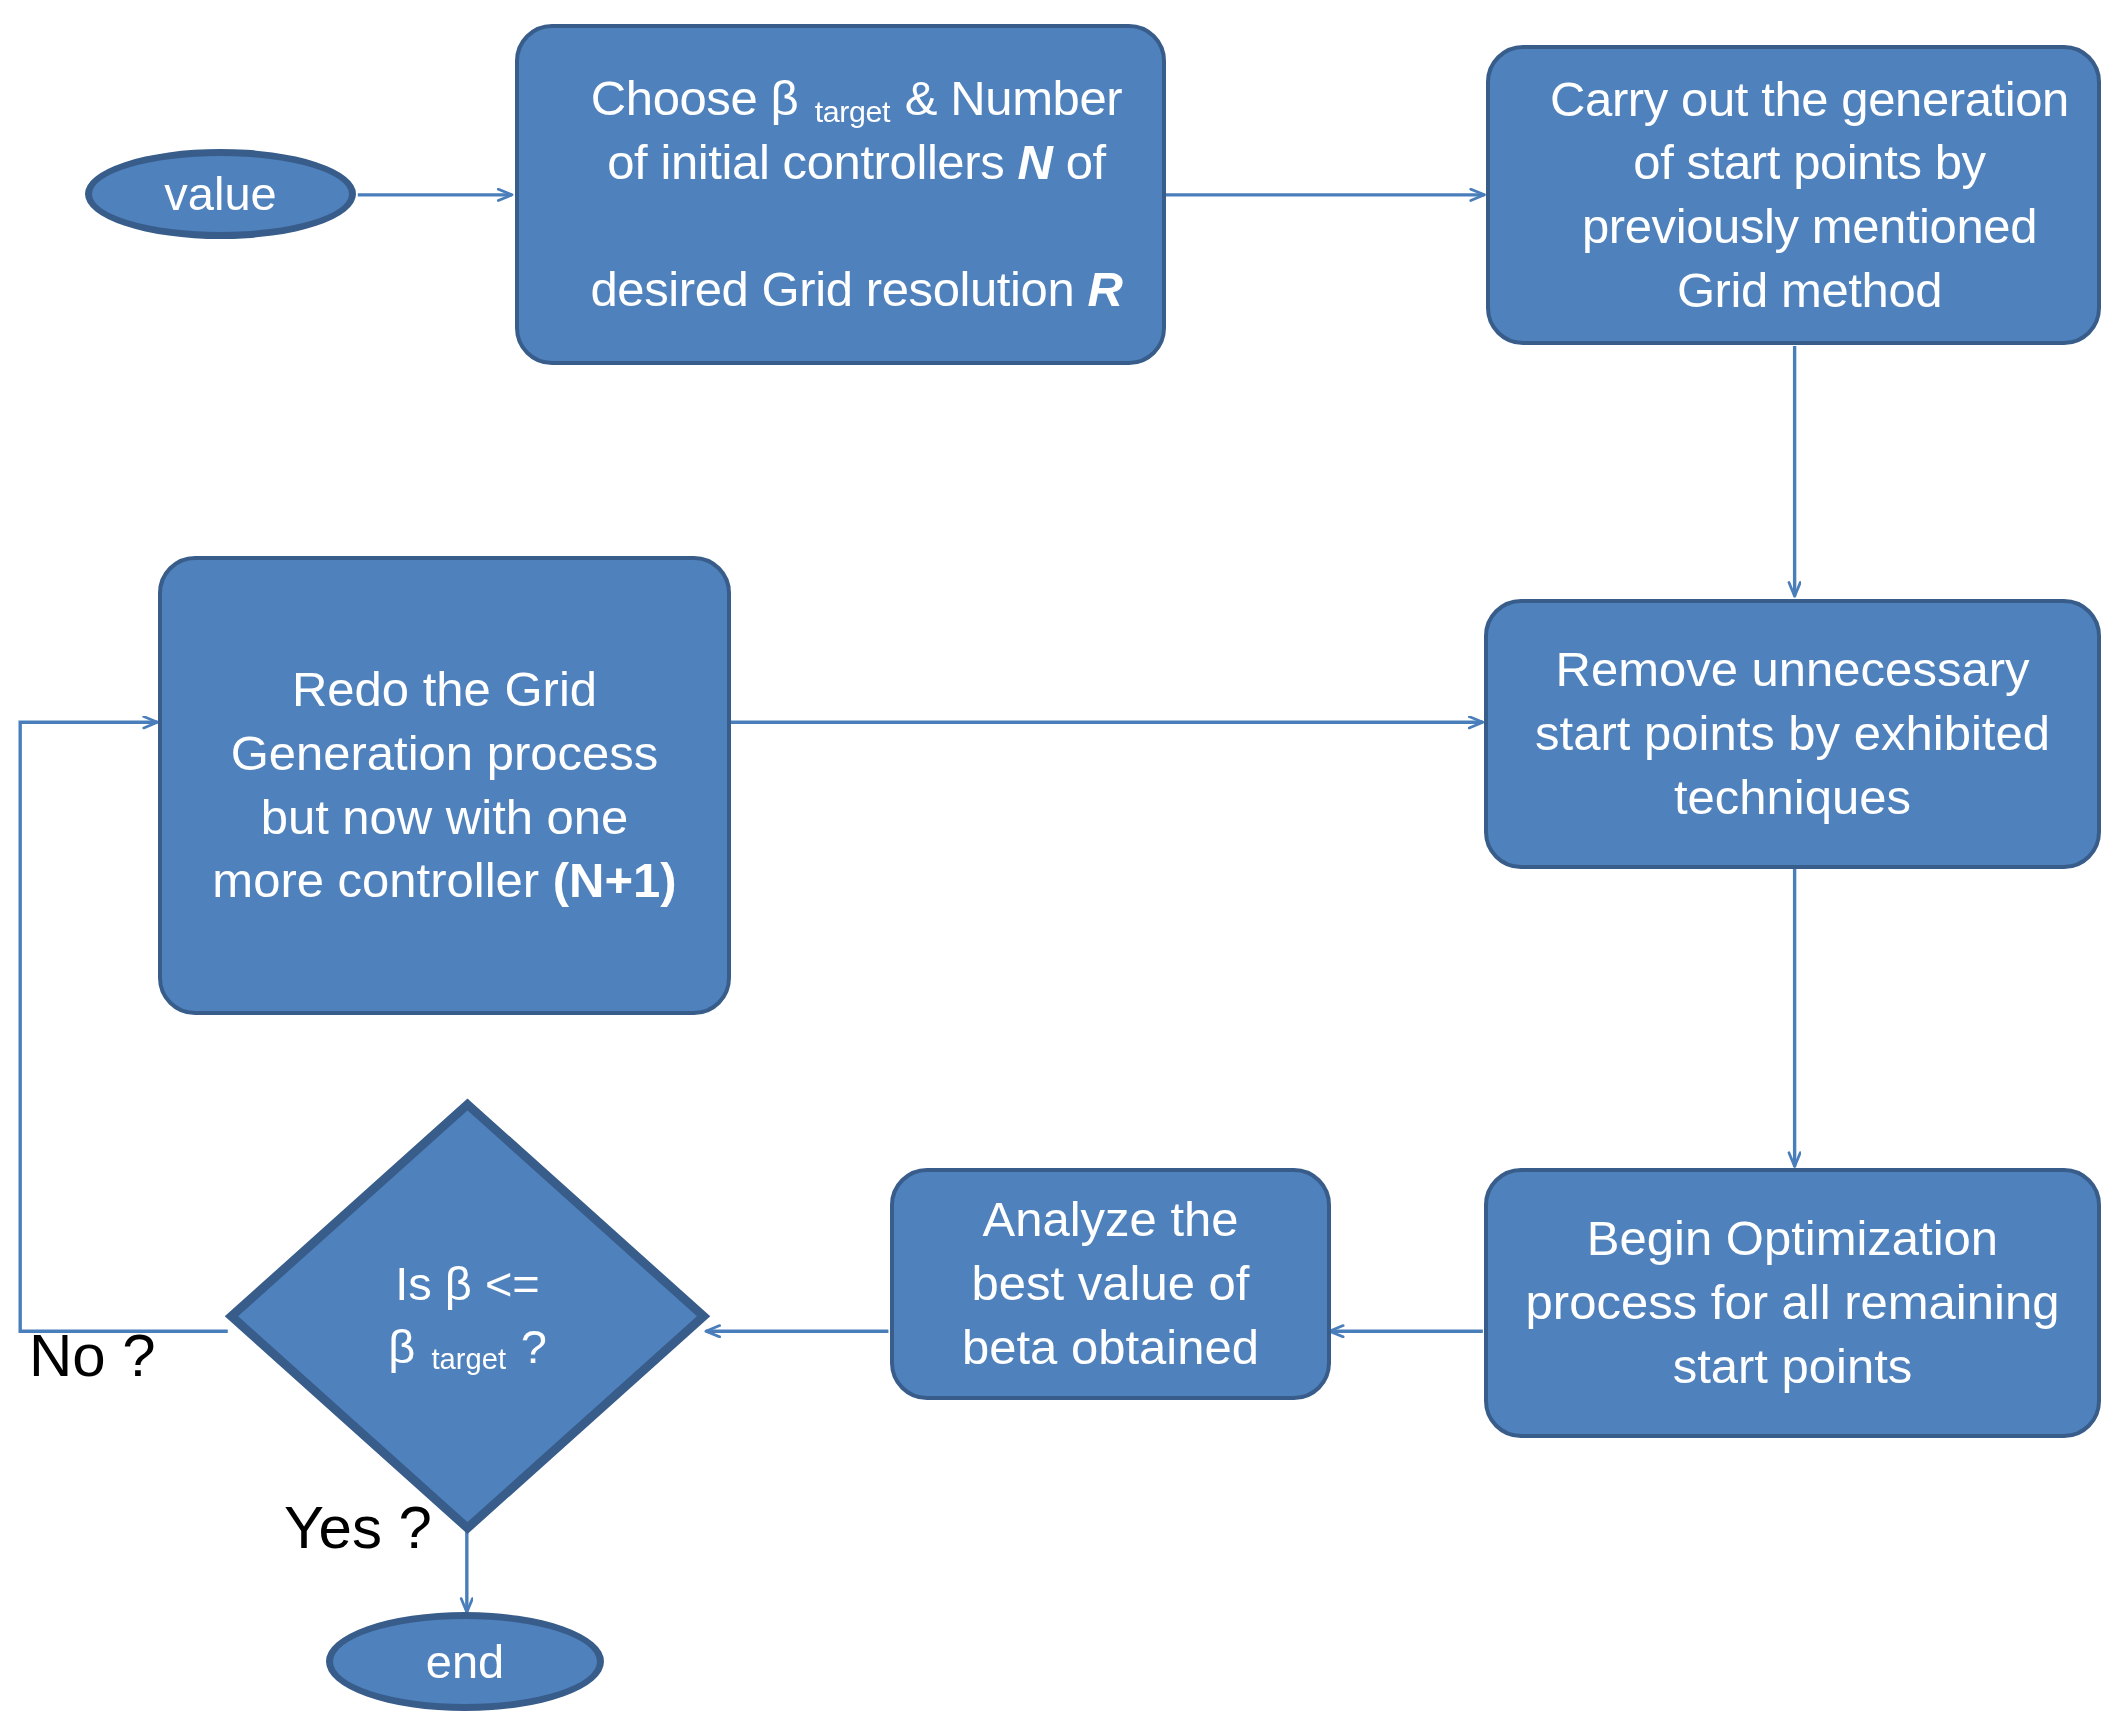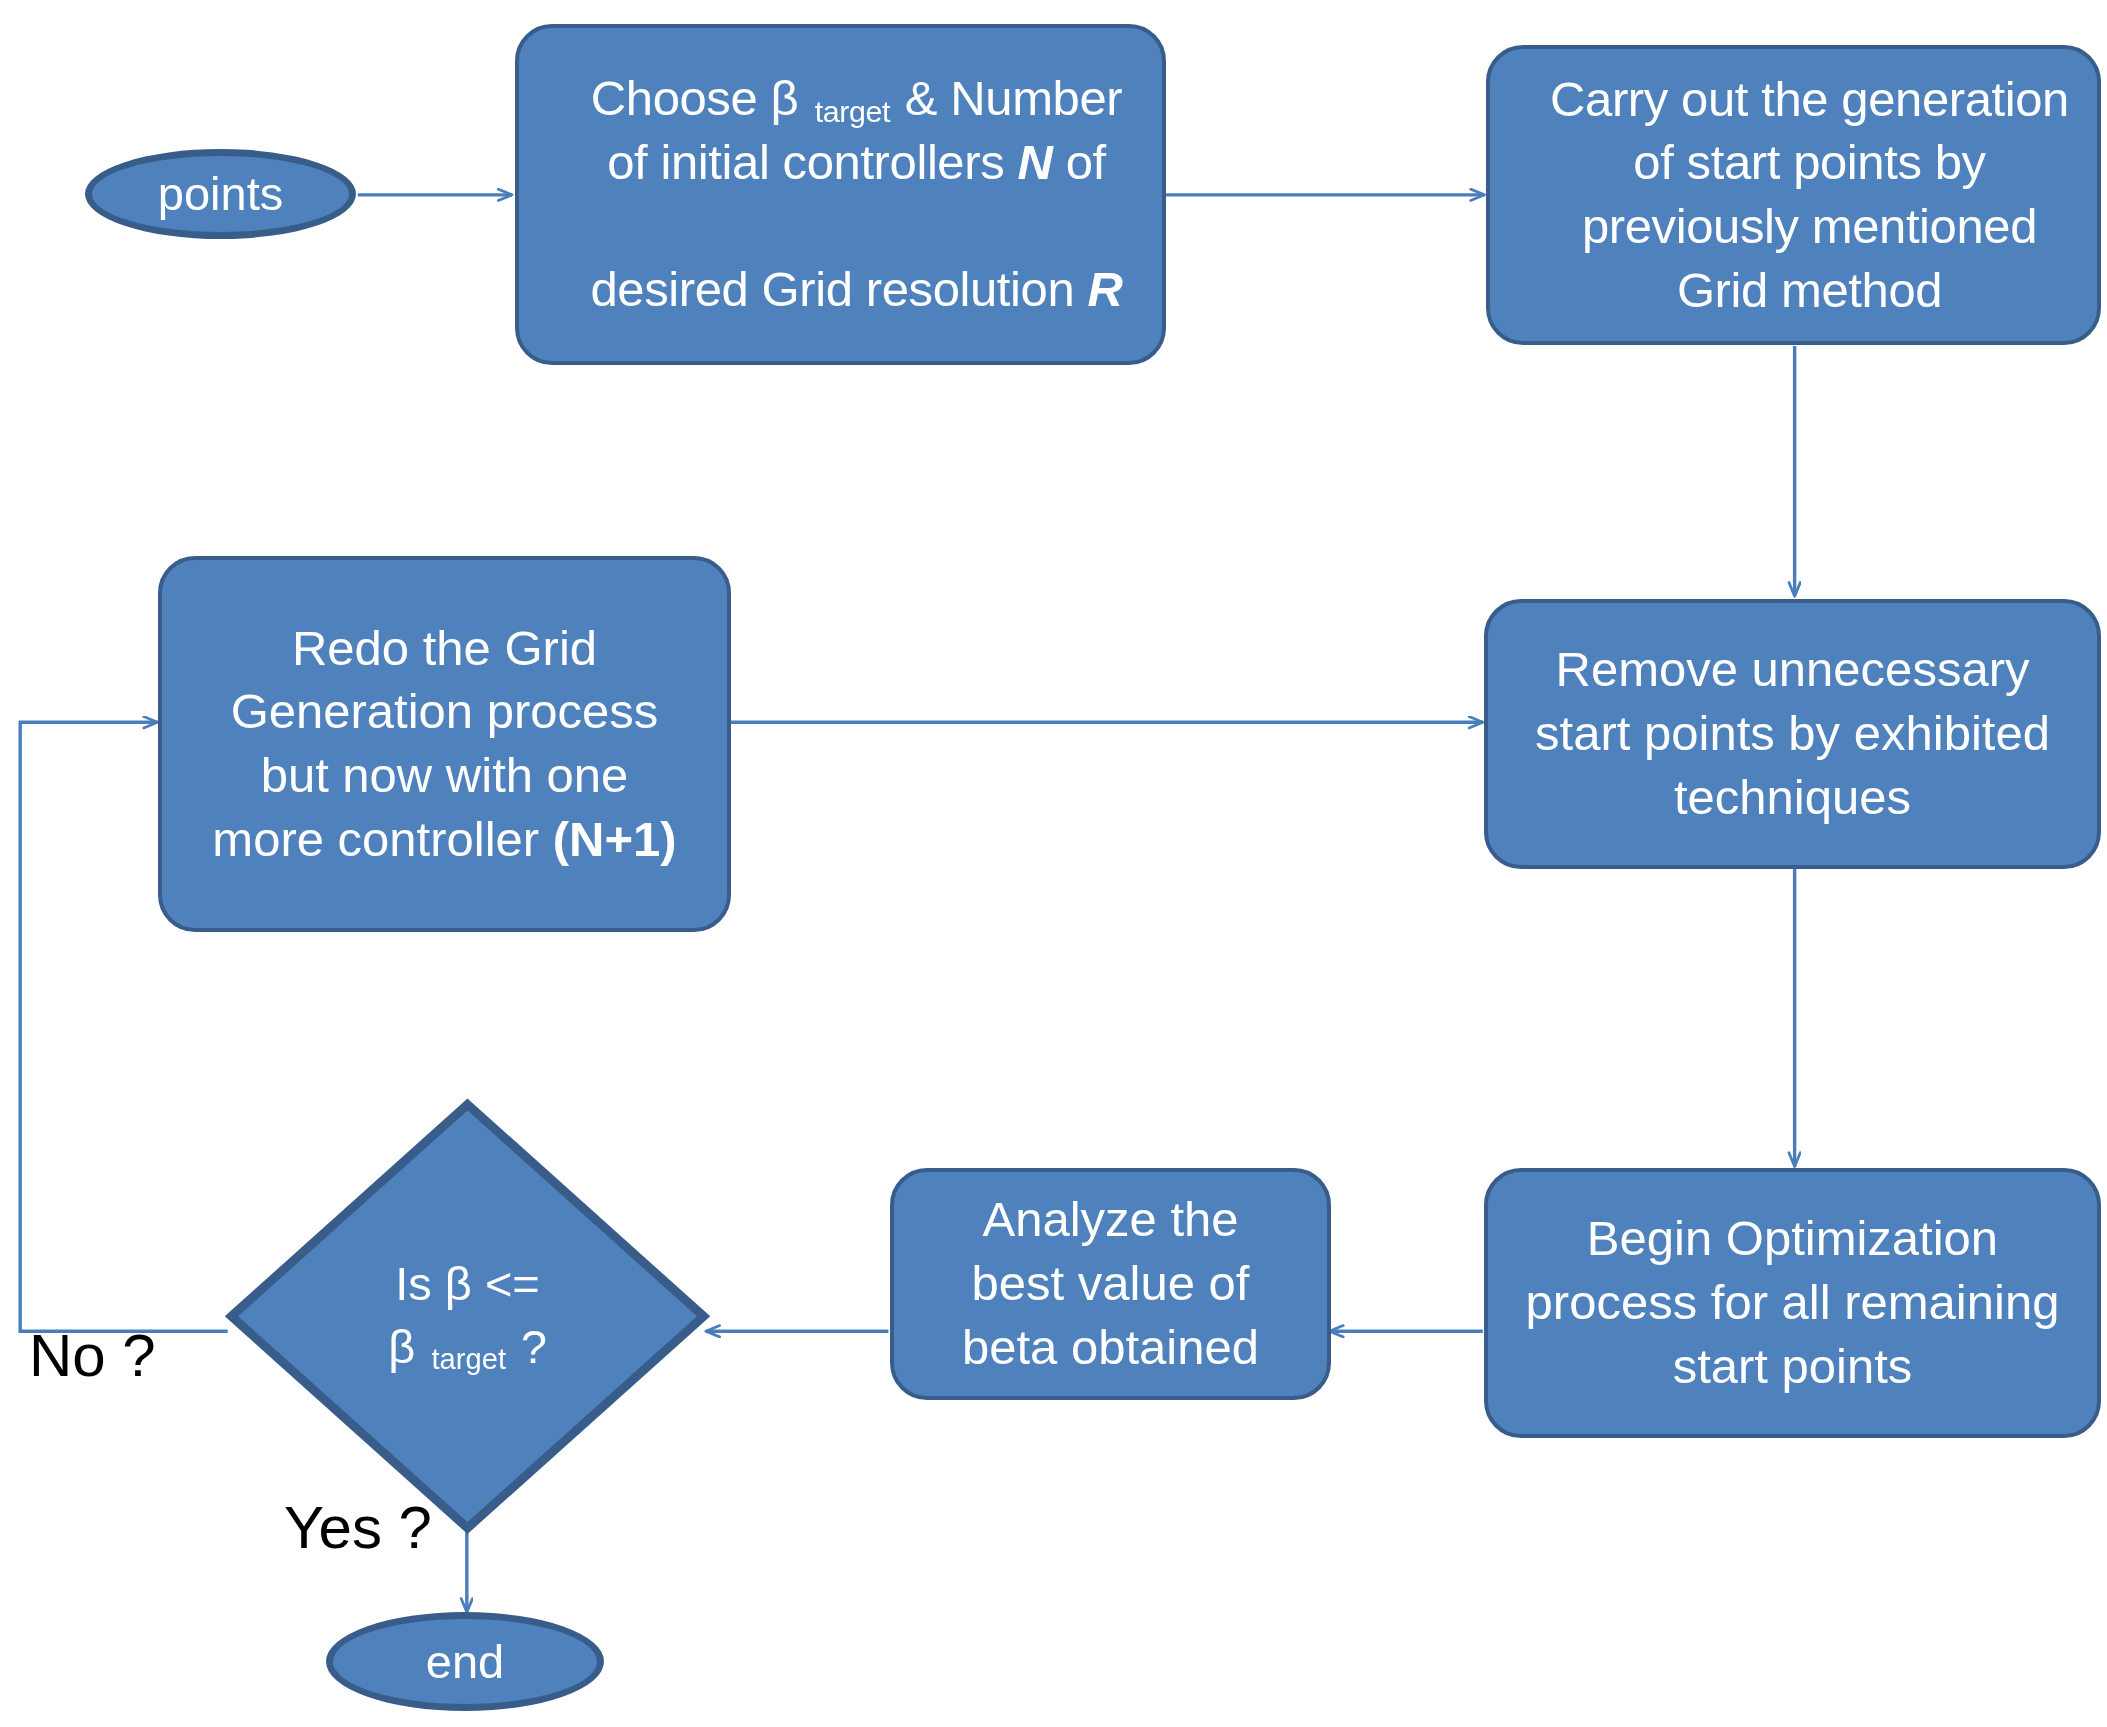--- a/index.html
+++ b/index.html
@@ -126,42 +126,42 @@
 
       <path d="M282,1648 L25,1648 L25,894 L195,894" marker-end="url(#ah)"></path>
 
       <path d="M903,894 L1836,894" marker-end="url(#ah)"></path>
 
       <path d="M578,1886 L578,1996" marker-end="url(#ah)"></path>
     </g>
   </svg>
 
   <div class="node terminator" style="left:85px;top:149px;width:271px;height:90px;">
-    <span class="txt">points</span>
+    <span class="txt">value</span>
   </div>
 
   <div class="node proc condensed" style="left:515px;top:24px;width:651px;height:341px;">
     <span class="txt">
       <span>Choose β </span><span class="sub">target</span><span> &amp; Number</span><br>
       <span>of initial controllers  </span><span class="bold-it">N</span><span> of</span><br>
       <br>
       <span>desired Grid resolution </span><span class="bold-it">R</span>
     </span>
   </div>
 
   <div class="node proc condensed" style="left:1486px;top:45px;width:615px;height:300px;">
     <span class="txt">
       <span>Carry out the generation</span><br>
       <span>of start points by</span><br>
       <span>previously mentioned</span><br>
       <span>Grid method</span>
     </span>
   </div>
 
-  <div class="node proc" style="left:158px;top:556px;width:573px;height:376px;">
+  <div class="node proc" style="left:158px;top:556px;width:573px;height:459px;">
     <span class="txt">
       <span>Redo the Grid</span><br>
       <span>Generation process</span><br>
       <span>but now with one</span><br>
       <span>more controller </span><span class="bold">(N+1)</span>
     </span>
   </div>
 
   <div class="node proc" style="left:1484px;top:599px;width:617px;height:270px;">
     <span class="txt">

